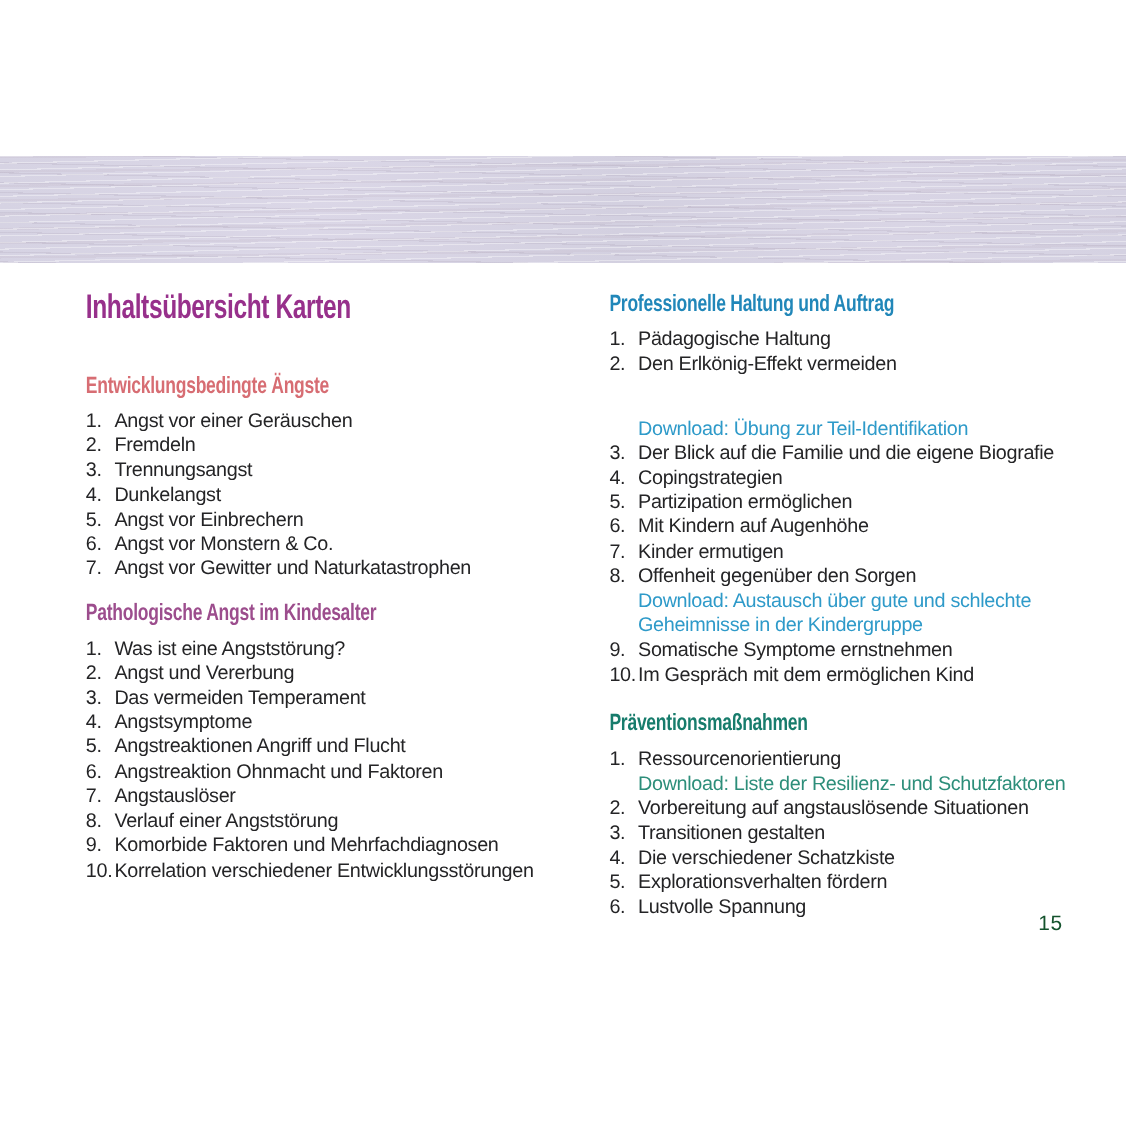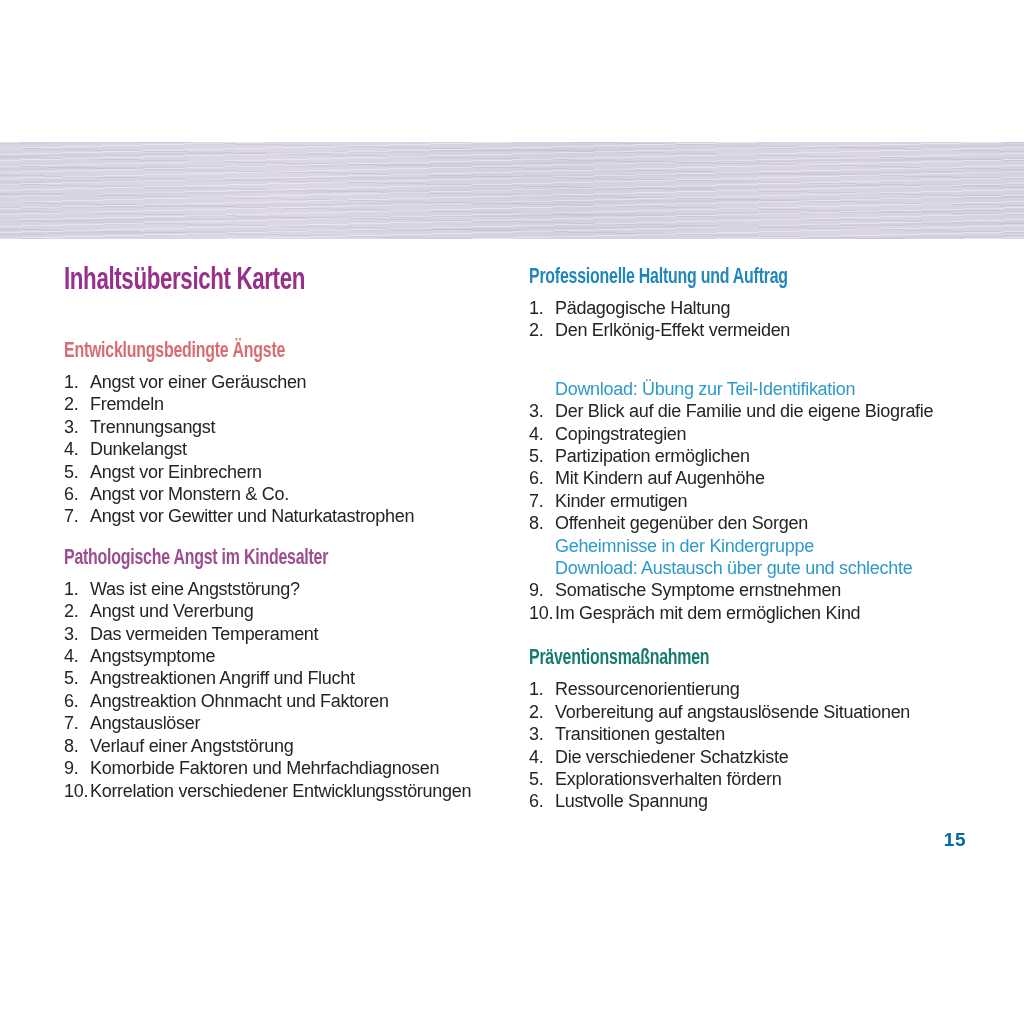--- a/index.html
+++ b/index.html
@@ -15,22 +15,22 @@
     position:absolute;left:0;top:142px;width:1024px;height:97px;
     background-color:#d7d4e4;
     background-image:
       repeating-linear-gradient(178.6deg, rgba(255,255,255,0.38) 0 1px, rgba(255,255,255,0) 1px 6px),
       repeating-linear-gradient(181.2deg, rgba(168,158,178,0.22) 0 1px, rgba(168,158,178,0) 1px 9px),
       repeating-linear-gradient(179.4deg, rgba(198,188,204,0.28) 0 2px, rgba(198,188,204,0) 2px 13px),
       linear-gradient(90deg,#d6d3e3 0%,#dbd7e7 28%,#d3d0e0 55%,#d9d5e5 80%,#d5d2e2 100%);
   }
 
   .col{position:absolute;}
-  .col-left{left:64px;top:262px;width:452px;}
-  .col-right{left:529px;top:264px;width:465px;}
+  .col-left{left:78px;top:262px;width:452px;}
+  .col-right{left:554px;top:264px;width:465px;}
 
   .page-title{
     margin:0;font-size:31px;line-height:34px;font-weight:bold;
     letter-spacing:-0.5px;white-space:nowrap;
     transform:scaleX(0.72);transform-origin:0 50%;
   }
 
   .section-heading{
     font-size:21.5px;line-height:24px;font-weight:bold;
     letter-spacing:-0.3px;white-space:nowrap;
@@ -42,21 +42,21 @@
   .col-right .toc-list + .section-heading{margin-top:21px;}
 
   .toc-list{margin-top:9px;font-size:18px;line-height:22.4px;letter-spacing:-0.3px;color:#242426;}
   .toc-item{display:flex;}
   .toc-item .num{flex:0 0 26px;}
   .toc-item .txt{flex:1;white-space:nowrap;}
   .download{margin-left:26px;white-space:nowrap;}
 
   .page-number{
     position:absolute;right:58px;top:829px;
-    font-size:19px;font-weight:bold;color:#0369a1;letter-spacing:0.5px;
+    font-size:19px;font-weight:normal;color:#14532d;letter-spacing:0.5px;
   }
 </style>
 </head>
 <body>
 
 <div class="page">
   <div class="wood-band"></div>
 
   <div class="col col-left">
     <h1 class="page-title" style="color: rgb(151, 48, 139);">Inhaltsübersicht Karten</h1>
@@ -165,37 +165,38 @@
           <span class="txt">Mit Kindern auf Augenhöhe</span>
         </div>
         <div class="toc-item">
           <span class="num">7.</span>
           <span class="txt">Kinder ermutigen</span>
         </div>
         <div class="toc-item">
           <span class="num">8.</span>
           <span class="txt">Offenheit gegenüber den Sorgen</span>
         </div>
+        <div class="download" style="color: rgb(46, 154, 201);">Download: Austausch über gute und schlechte</div>
         <div class="download" style="color: rgb(46, 154, 201);">Geheimnisse in der Kindergruppe</div>
-        <div class="download" style="color: rgb(46, 154, 201);">Download: Austausch über gute und schlechte</div>
         <div class="toc-item">
           <span class="num">9.</span>
           <span class="txt">Somatische Symptome ernstnehmen</span>
         </div>
         <div class="toc-item">
           <span class="num">10.</span>
           <span class="txt">Im Gespräch mit dem ermöglichen Kind</span>
         </div>
       </div>
       <div class="section-heading" style="color: rgb(23, 124, 108);">Präventionsmaßnahmen</div>
       <div class="toc-list">
         <div class="toc-item">
           <span class="num">1.</span>
           <span class="txt">Ressourcenorientierung</span>
         </div>
+        <div class="download" style="color: rgb(45, 142, 122);">Download: Liste der Resilienz- und Schutzfaktoren</div>
         <div class="toc-item">
           <span class="num">2.</span>
           <span class="txt">Vorbereitung auf angstauslösende Situationen</span>
         </div>
         <div class="toc-item">
           <span class="num">3.</span>
           <span class="txt">Transitionen gestalten</span>
         </div>
         <div class="toc-item">
           <span class="num">4.</span>

